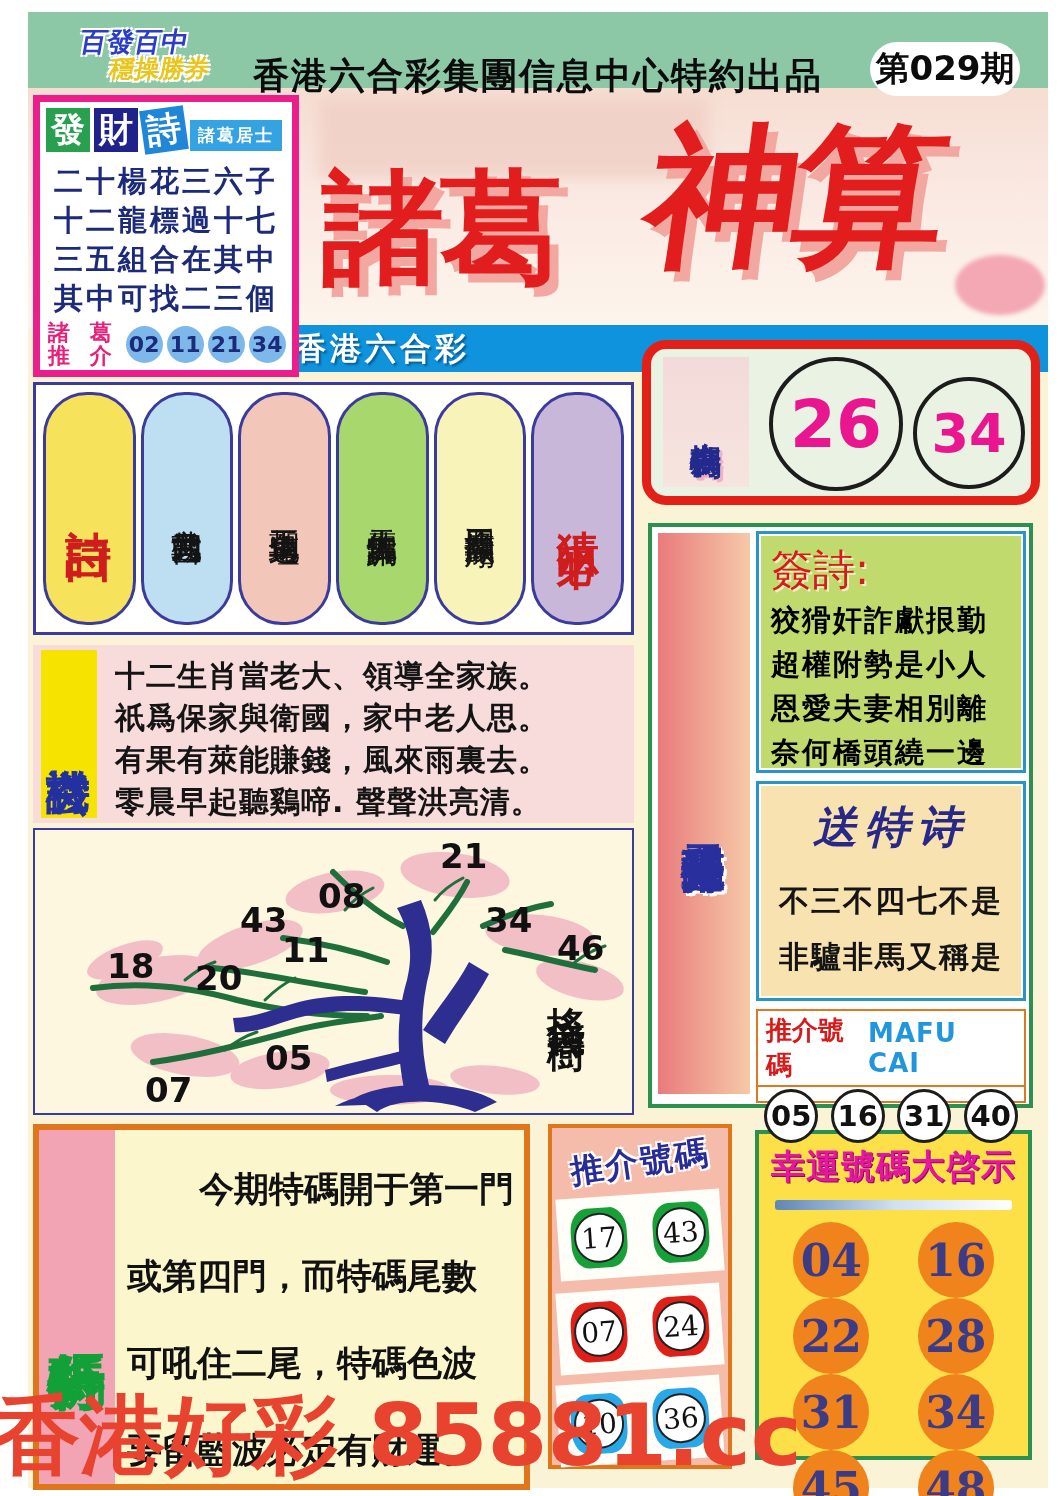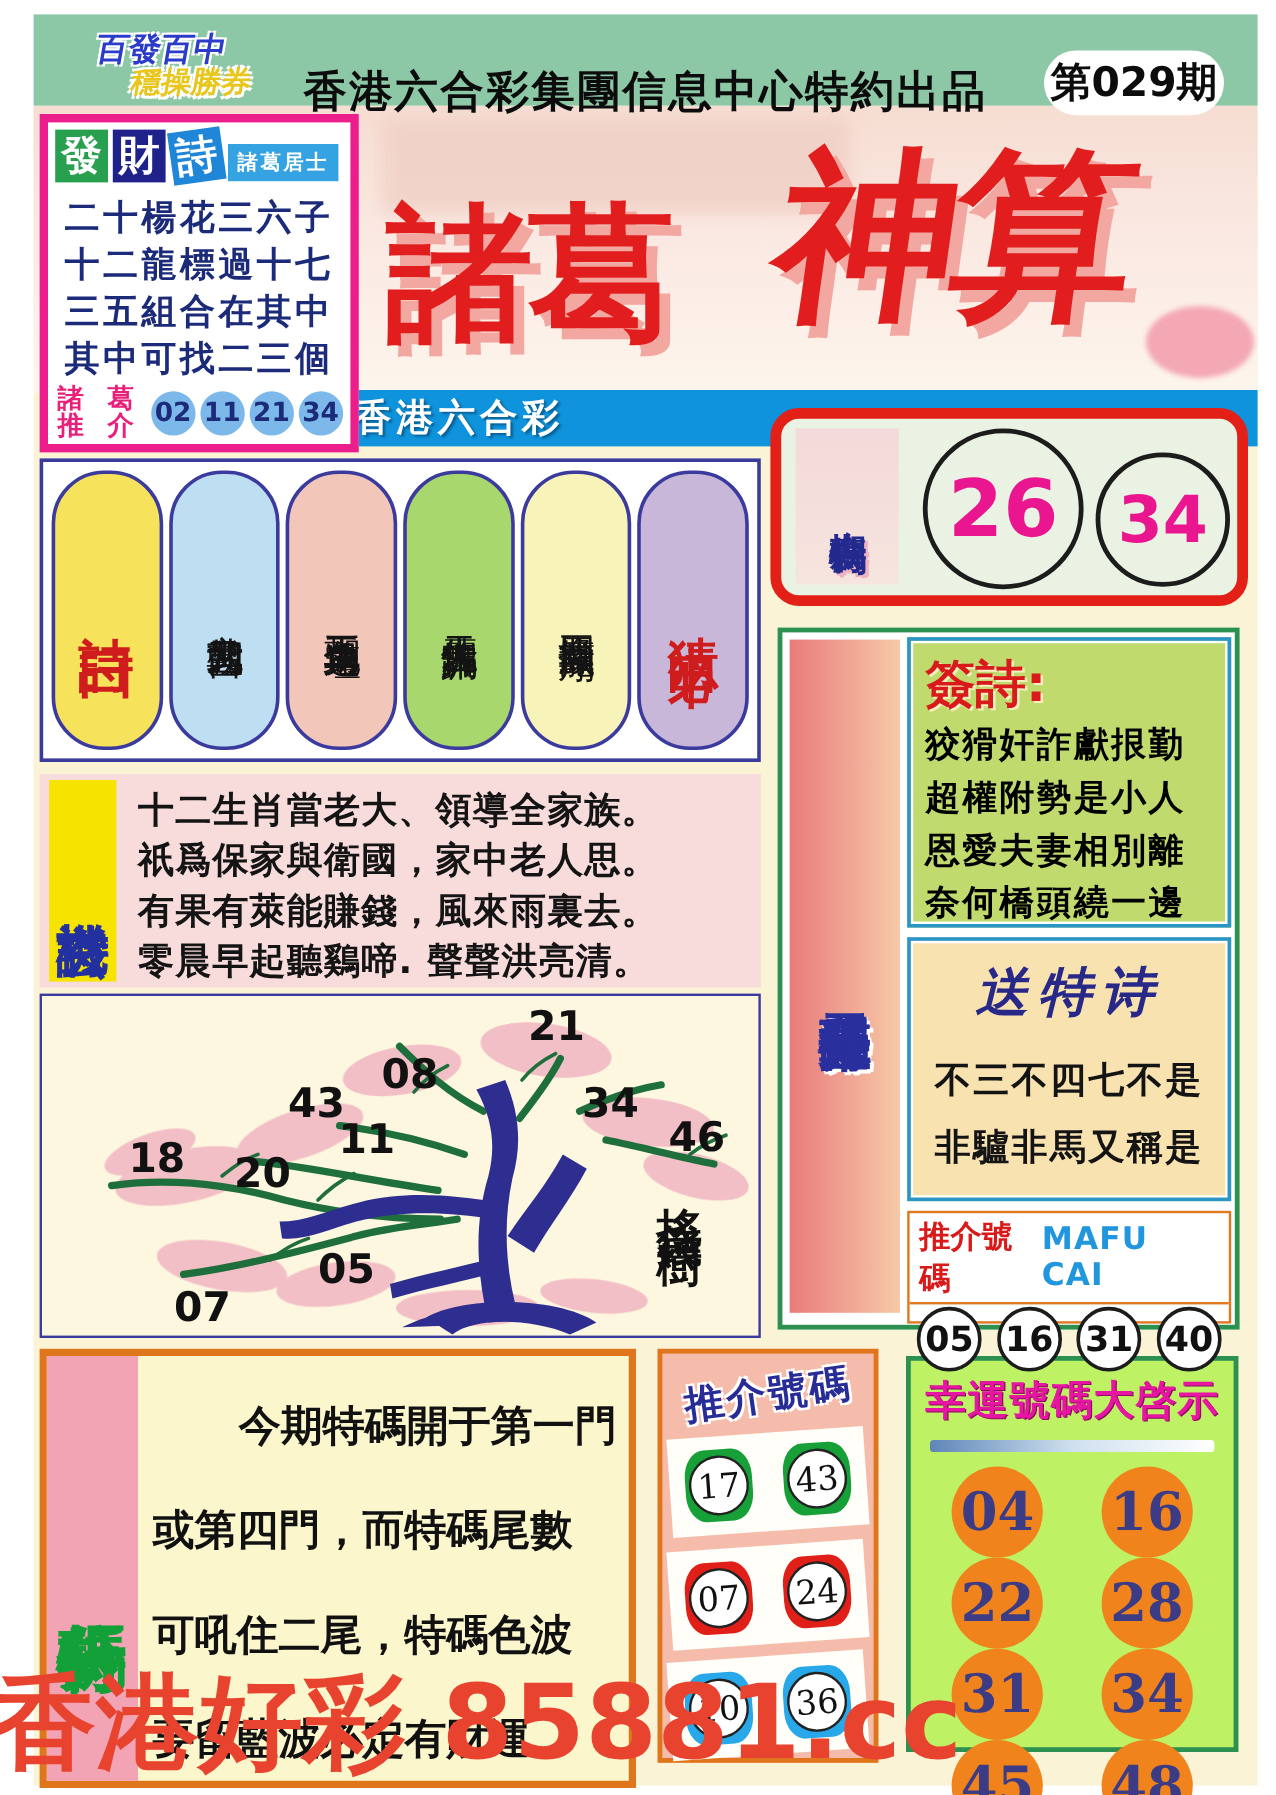--- a/index.html
+++ b/index.html
@@ -65,21 +65,21 @@
 
   
   #tree-box{left:33px;top:828px;width:601px;height:287px;background:#fcf7de;border:2px solid #3b3b9e;box-sizing:border-box;}
   .tree-num{position:absolute;font-size:34px;font-weight:bold;color:#111;z-index:2;}
   #tree-label{left:505px;top:146px;writing-mode:vertical-rl;text-orientation:upright;font-family:"DejaVu Serif","Liberation Serif",serif;font-size:38px;font-weight:bold;color:#111;letter-spacing:14px;z-index:2;}
 
   
   #right-panel{left:648px;top:523px;width:385px;height:585px;background:#ffffff;border:4px solid #2c9150;box-sizing:border-box;z-index:2;}
   #zhang-strip{left:6px;top:6px;width:92px;height:561px;background:linear-gradient(90deg,#e97b7b,#f6c9a8);writing-mode:vertical-rl;text-orientation:upright;font-size:44px;font-weight:bold;color:#2a2f9e;text-shadow:3px 3px 0 #ffffff;display:flex;align-items:center;justify-content:center;}
   #qianshi{left:104px;top:4px;width:270px;height:242px;background:#c0da6e;border:3px solid #2a96c8;box-shadow:inset 0 0 0 2px #fff;box-sizing:border-box;padding:8px 12px;}
-  #qianshi-title{font-size:42px;font-weight:bold;color:#d81a1a;text-shadow:2px 2px 0 #f6efc0;}
+  #qianshi-title{font-size:42px;font-weight:normal;color:#d81a1a;text-shadow:2px 2px 0 #f6efc0;}
   #qianshi-lines{font-size:29px;font-weight:600;color:#000000;line-height:44px;white-space:nowrap;letter-spacing:2px;}
   #songte{left:104px;top:254px;width:270px;height:220px;background:#f8e2b0;border:3px solid #2a96c8;box-shadow:inset 0 0 0 2px #fff;box-sizing:border-box;text-align:center;}
   #songte-title{margin-top:14px;font-family:"DejaVu Serif","Liberation Serif",serif;font-style:italic;font-size:44px;font-weight:bold;color:#282888;letter-spacing:8px;}
   #songte-lines{margin-top:16px;font-size:30px;font-weight:600;color:#141414;line-height:56px;letter-spacing:2px;}
   #mafu{left:104px;top:482px;width:270px;height:94px;background:#ffffff;border:2px solid #e07820;box-sizing:border-box;}
   #mafu-head{display:flex;justify-content:space-between;align-items:center;border-bottom:2px solid #e07820;padding:2px 8px;}
   #mafu-label{color:#d81a1a;font-size:26px;font-weight:bold;}
   #mafu-sub{color:#2196dc;font-size:26px;font-weight:bold;letter-spacing:1px;}
   #mafu-balls{display:flex;justify-content:space-around;align-items:center;height:54px;padding-top:2px;}
   .mafu-ball{width:48px;height:48px;border:3px solid #1c1c1c;border-radius:50%;display:flex;align-items:center;justify-content:center;font-size:29px;font-weight:bold;color:#111;background:#fff;}
@@ -92,21 +92,21 @@
 
   
   #shield-panel{left:548px;top:1124px;width:184px;height:345px;background:#f6bcab;border:4px solid #e0761c;box-sizing:border-box;}
   #shield-title{left:8px;top:12px;width:160px;text-align:center;transform:rotate(-8deg);font-size:33px;font-weight:bold;color:#272c96;text-shadow:2px 2px 0 #fff,-2px -2px 0 #fff,2px -2px 0 #fff,-2px 2px 0 #fff;letter-spacing:2px;}
   .shield-row{position:absolute;left:6px;width:164px;height:82px;background:#fffef8;transform:rotate(-4deg);display:flex;justify-content:space-around;align-items:center;}
   .shield{width:56px;height:60px;border-radius:30% 30% 30% 30%/38%;display:flex;align-items:center;justify-content:center;}
   .shield .inner{width:46px;height:46px;background:#fff;border:2px solid #222;border-radius:50%;display:flex;align-items:center;justify-content:center;font-family:"DejaVu Serif","Liberation Serif",serif;font-size:28px;color:#111;}
   .shield.g{background:#18a038;} .shield.r{background:#e02018;} .shield.b{background:#28a8e8;}
 
   
-  #lucky{left:755px;top:1130px;width:277px;height:330px;background:#bef264;border:4px solid #2c9150;box-sizing:border-box;}
+  #lucky{left:755px;top:1130px;width:277px;height:330px;background:#fde047;border:4px solid #2c9150;box-sizing:border-box;}
   #lucky-title{margin-top:10px;text-align:center;font-size:34px;font-weight:bold;color:#e616a2;letter-spacing:1px;text-shadow:1px 1px 0 #8c0a60;}
   #lucky-bar{height:10px;margin:10px 16px 6px 16px;background:linear-gradient(90deg,#5e86b8,#cfe0ef,#ffffff);border-radius:3px;}
   #lucky-grid{display:grid;grid-template-columns:repeat(2,1fr);justify-items:center;row-gap:0;padding:6px 10px;}
   .lucky-ball{width:76px;height:76px;border-radius:50%;background:#f0831c;display:flex;align-items:center;justify-content:center;font-family:"DejaVu Serif","Liberation Serif",serif;font-size:44px;font-weight:bold;color:#3c3c86;}
 
   
   #watermark{left:-6px;top:1378px;font-size:86px;font-weight:bold;color:#e8432e;letter-spacing:0px;white-space:nowrap;z-index:50;}
 </style>
 </head>
 <body>

